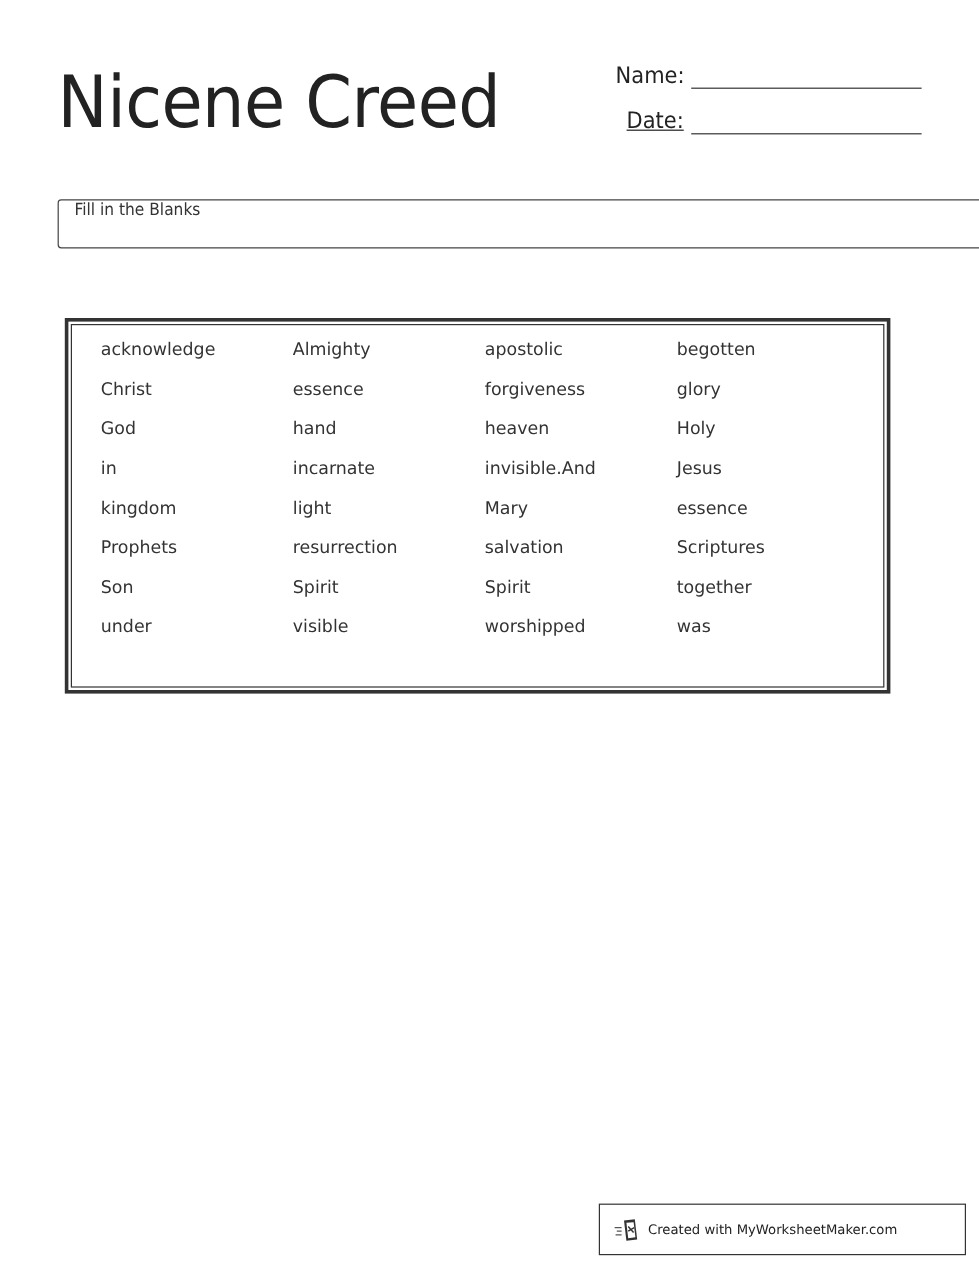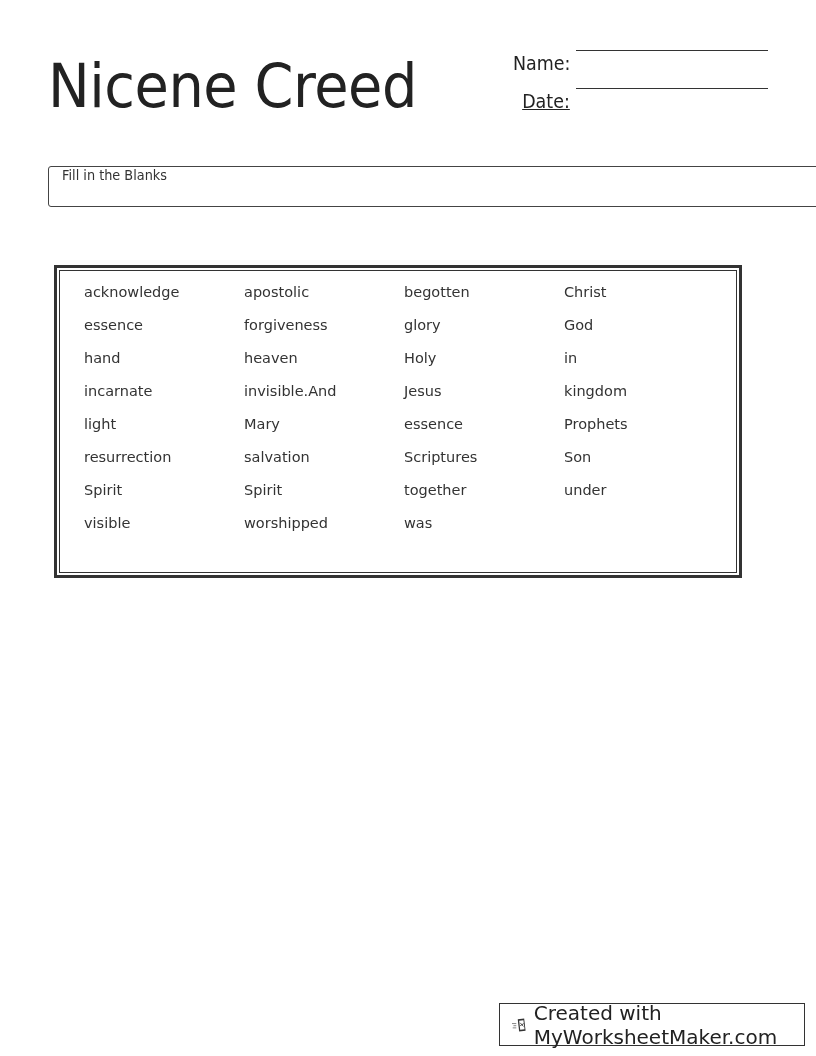--- a/index.html
+++ b/index.html
@@ -10,21 +10,21 @@
     }
     .title {
       position: absolute; left: 48px; top: 50px;
       font-size: 60px; font-weight: normal; color: #222; letter-spacing: -0.5px;
       font-family: "DejaVu Sans", sans-serif;
       transform: scaleX(0.93); transform-origin: left top;
       line-height: 72px;
       margin: 0;
     }
     .field-row {
-      position: absolute; right: 48px; display: flex; align-items: flex-start;
+      position: absolute; right: 48px; display: flex; align-items: flex-end;
     }
     .field-row.name { top: 50px; }
     .field-row.date { top: 88px; text-decoration: underline; }
     .field-label {
       font-size: 19px; color: #222; margin-right: 6px; line-height: 26px;
       transform: scaleX(0.92); transform-origin: right bottom;
     }
     .field-line {
       width: 192px; height: 0; border-bottom: 1.5px solid #333; margin-bottom: 2px;
     }
@@ -49,21 +49,21 @@
       display: grid; grid-template-columns: 160px 160px 160px 160px;
       grid-auto-rows: 33px;
     }
     .word {
       font-size: 14.5px; color: #333; line-height: 23px; white-space: nowrap;
     }
     .credit {
       position: absolute; left: 499px; top: 1003px; width: 306px; height: 43px;
       border: 1.3px solid #333; box-sizing: border-box;
       display: flex; align-items: center; padding-left: 12px;
-      font-size: 20px; color: #222;
+      font-size: 11px; color: #222;
     }
     .credit-icon { width: 22px; height: 20px; margin-right: 6px; }
   </style>
 </head>
 <body>
 
 <h1 class="title">Nicene Creed</h1>
 
 <div class="field-row name">
   <span class="field-label">Name:</span>
@@ -75,20 +75,21 @@
 </div>
 
 <div class="instructions">
   <span>Fill in the Blanks</span>
 </div>
 
 <div class="wordbank">
   <div class="wordbank-inner">
     <div class="word-grid" id="word-grid">
       <span class="word">acknowledge</span>
+      <span class="word">Almighty</span>
       <span class="word">apostolic</span>
       <span class="word">begotten</span>
       <span class="word">Christ</span>
       <span class="word">essence</span>
       <span class="word">forgiveness</span>
       <span class="word">glory</span>
       <span class="word">God</span>
       <span class="word">hand</span>
       <span class="word">heaven</span>
       <span class="word">Holy</span>

